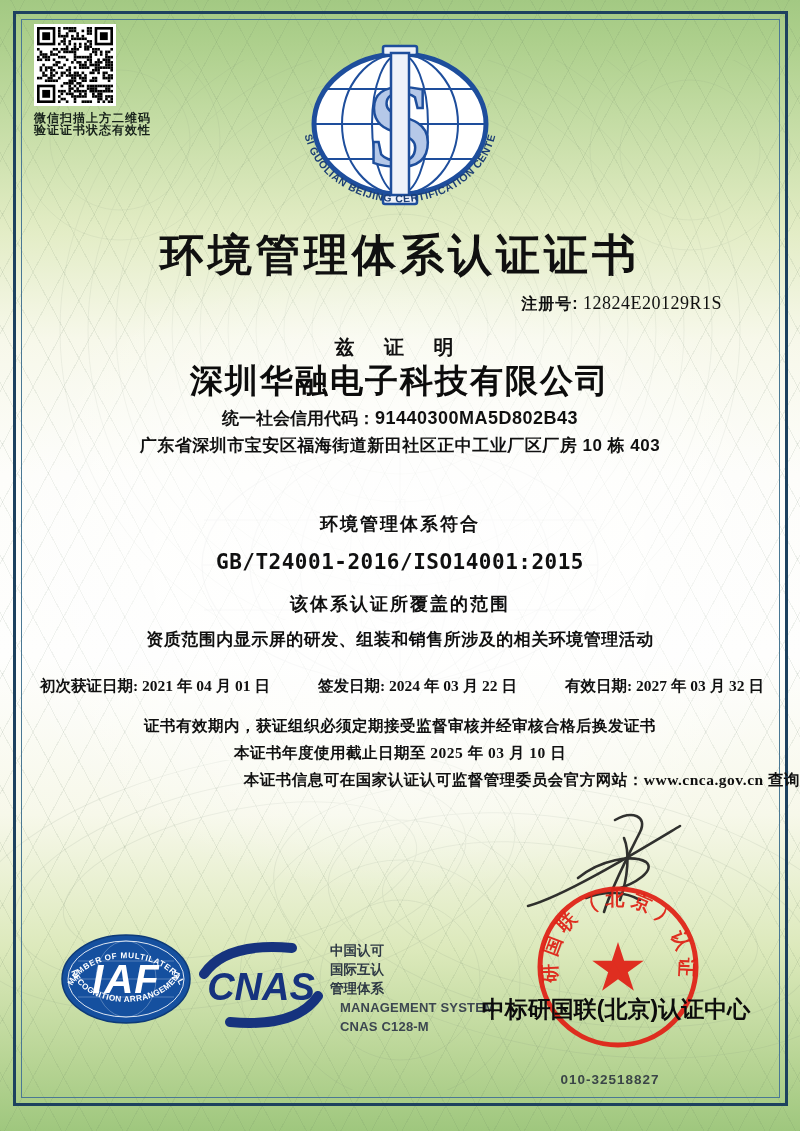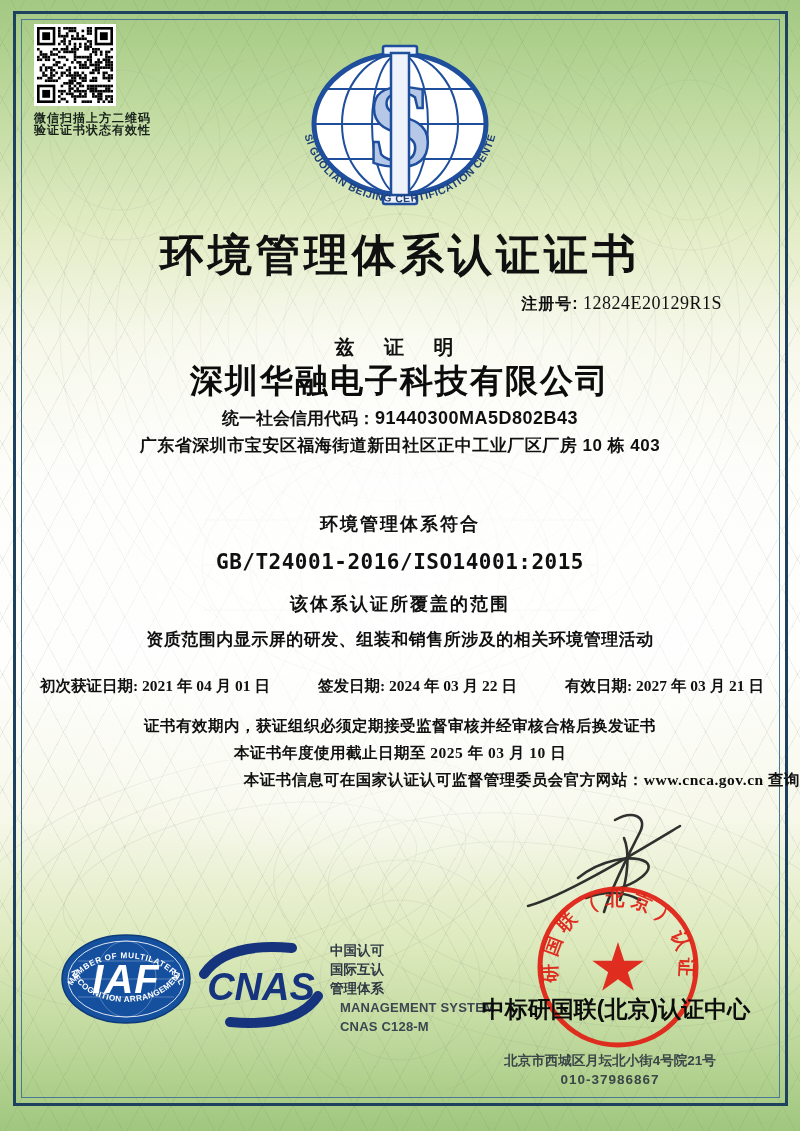--- a/index.html
+++ b/index.html
@@ -493,21 +493,21 @@
     <div class="abs ctr addr">广东省深圳市宝安区福海街道新田社区正中工业厂区厂房 10 栋 403</div>
 
     <div class="abs ctr conform">环境管理体系符合</div>
     <div class="abs ctr stdcode">GB/T24001-2016/ISO14001:2015</div>
     <div class="abs ctr scopetitle">该体系认证所覆盖的范围</div>
     <div class="abs ctr scope">资质范围内显示屏的研发、组装和销售所涉及的相关环境管理活动</div>
 
     <div class="abs daterow">
       <span>初次获证日期: 2021 年 04 月 01 日</span>
       <span>签发日期: 2024 年 03 月 22 日</span>
-      <span>有效日期: 2027 年 03 月 21 日</span>
+      <span>有效日期: 2027 年 03 月 32 日</span>
     </div>
 
     <div class="abs ctr note n1">证书有效期内，获证组织必须定期接受监督审核并经审核合格后换发证书</div>
     <div class="abs ctr note n2">本证书年度使用截止日期至 2025 年 03 月 10 日</div>
     <div class="abs ctr note n3">本证书信息可在国家认证认可监督管理委员会官方网站：www.cnca.gov.cn 查询</div>
 
     <svg class="abs" style="left:520px;top:808px;" width="175" height="115" viewBox="0 0 175 115">
       <g fill="none" stroke="#1c1c1c" stroke-width="2.6" stroke-linecap="round" opacity="0.9">
         <path d="M 8,98 C 45,88 120,42 160,18"></path>
         <path d="M 95,12 C 112,2 128,8 120,24 C 108,48 92,78 84,104"></path>
@@ -559,17 +559,16 @@
     </svg>
 
     <div class="abs cnas-txt">
       <div>中国认可</div>
       <div>国际互认</div>
       <div>管理体系</div>
       <div class="en">MANAGEMENT SYSTEM</div>
       <div class="en">CNAS C128-M</div>
     </div>
 
-    <div class="abs footer f1">北京市西城区月坛北小街4号院21号</div>
-    <div class="abs footer f2">010-37986867</div>
+    <div class="abs footer f2">010-32518827</div>
 
   </div>
 </div>
 
 </body></html>

